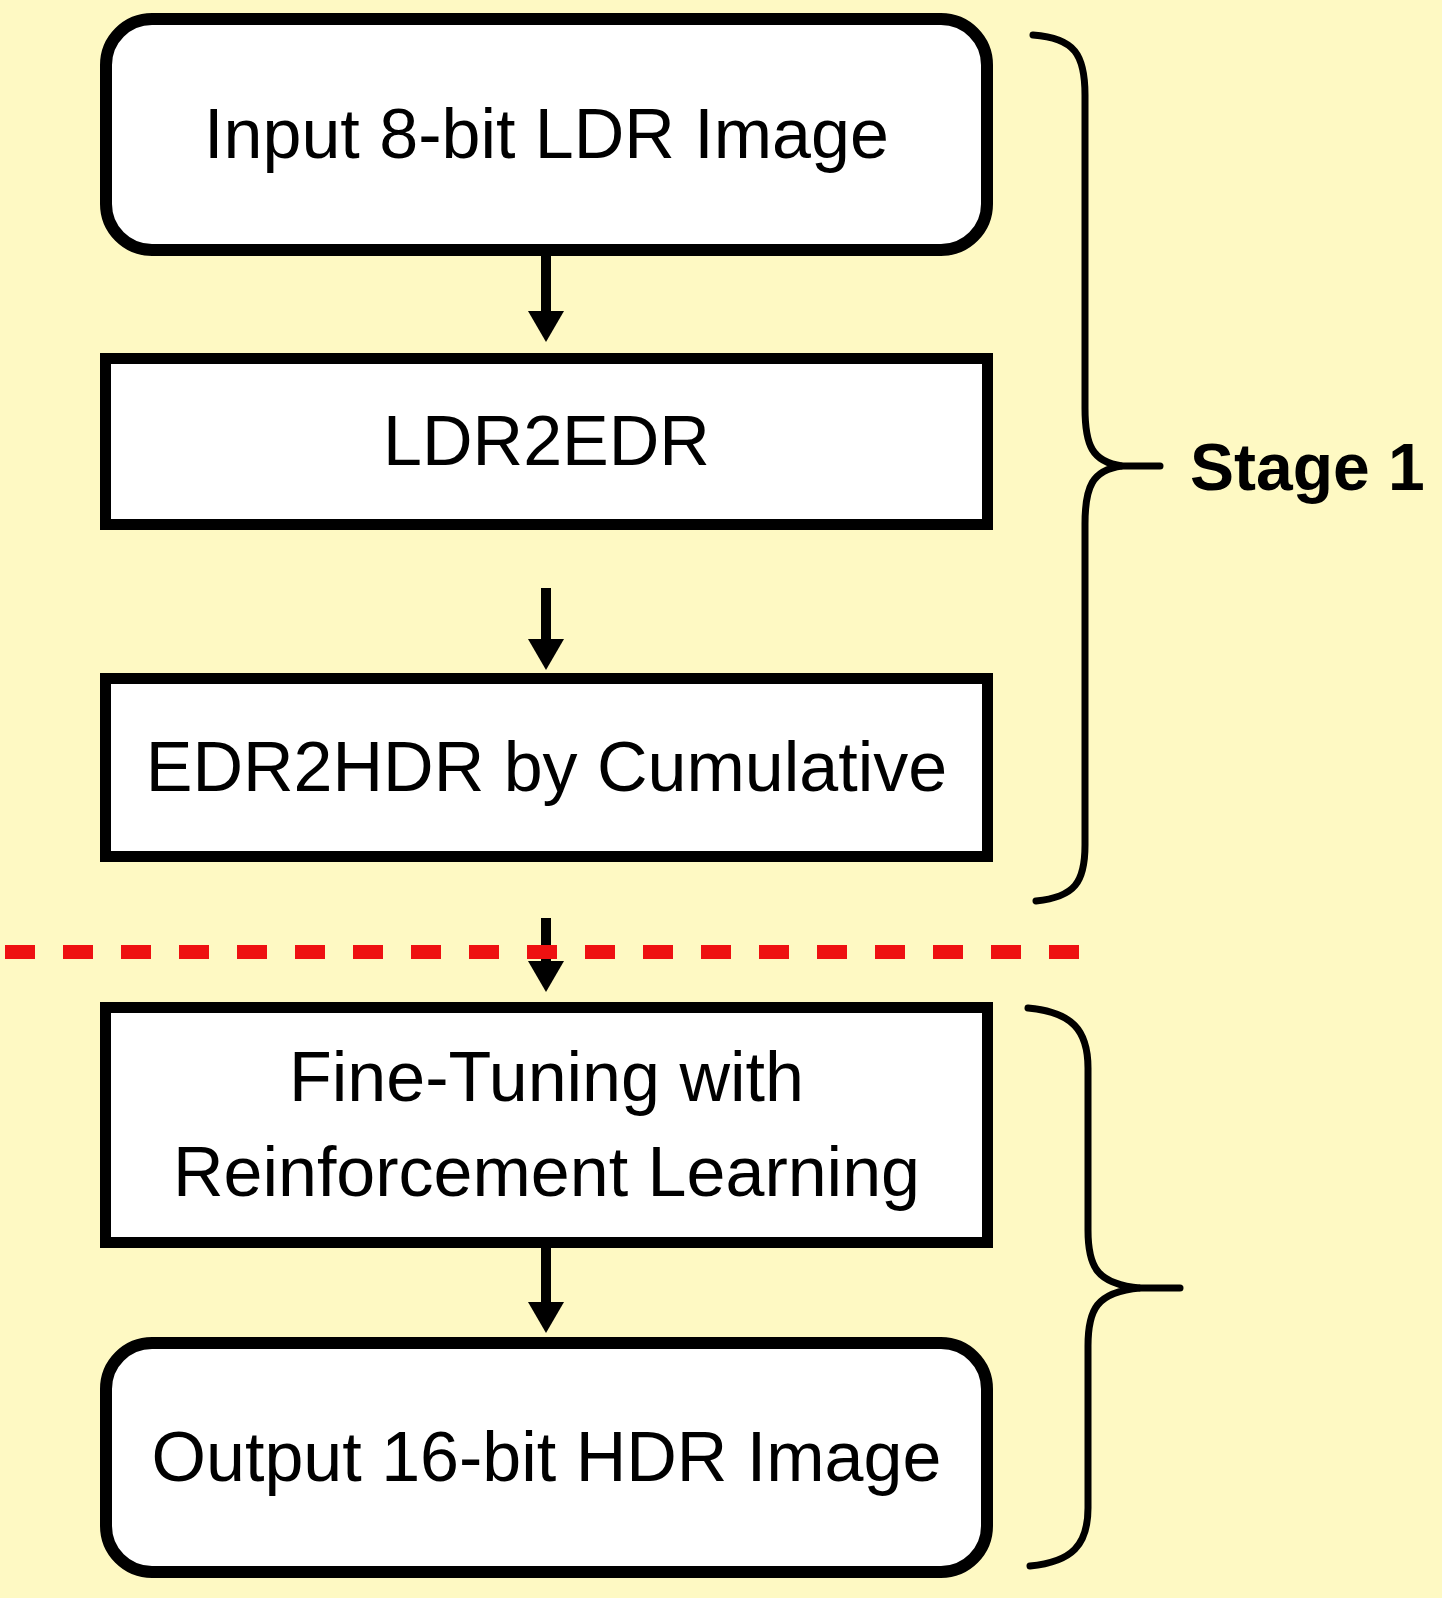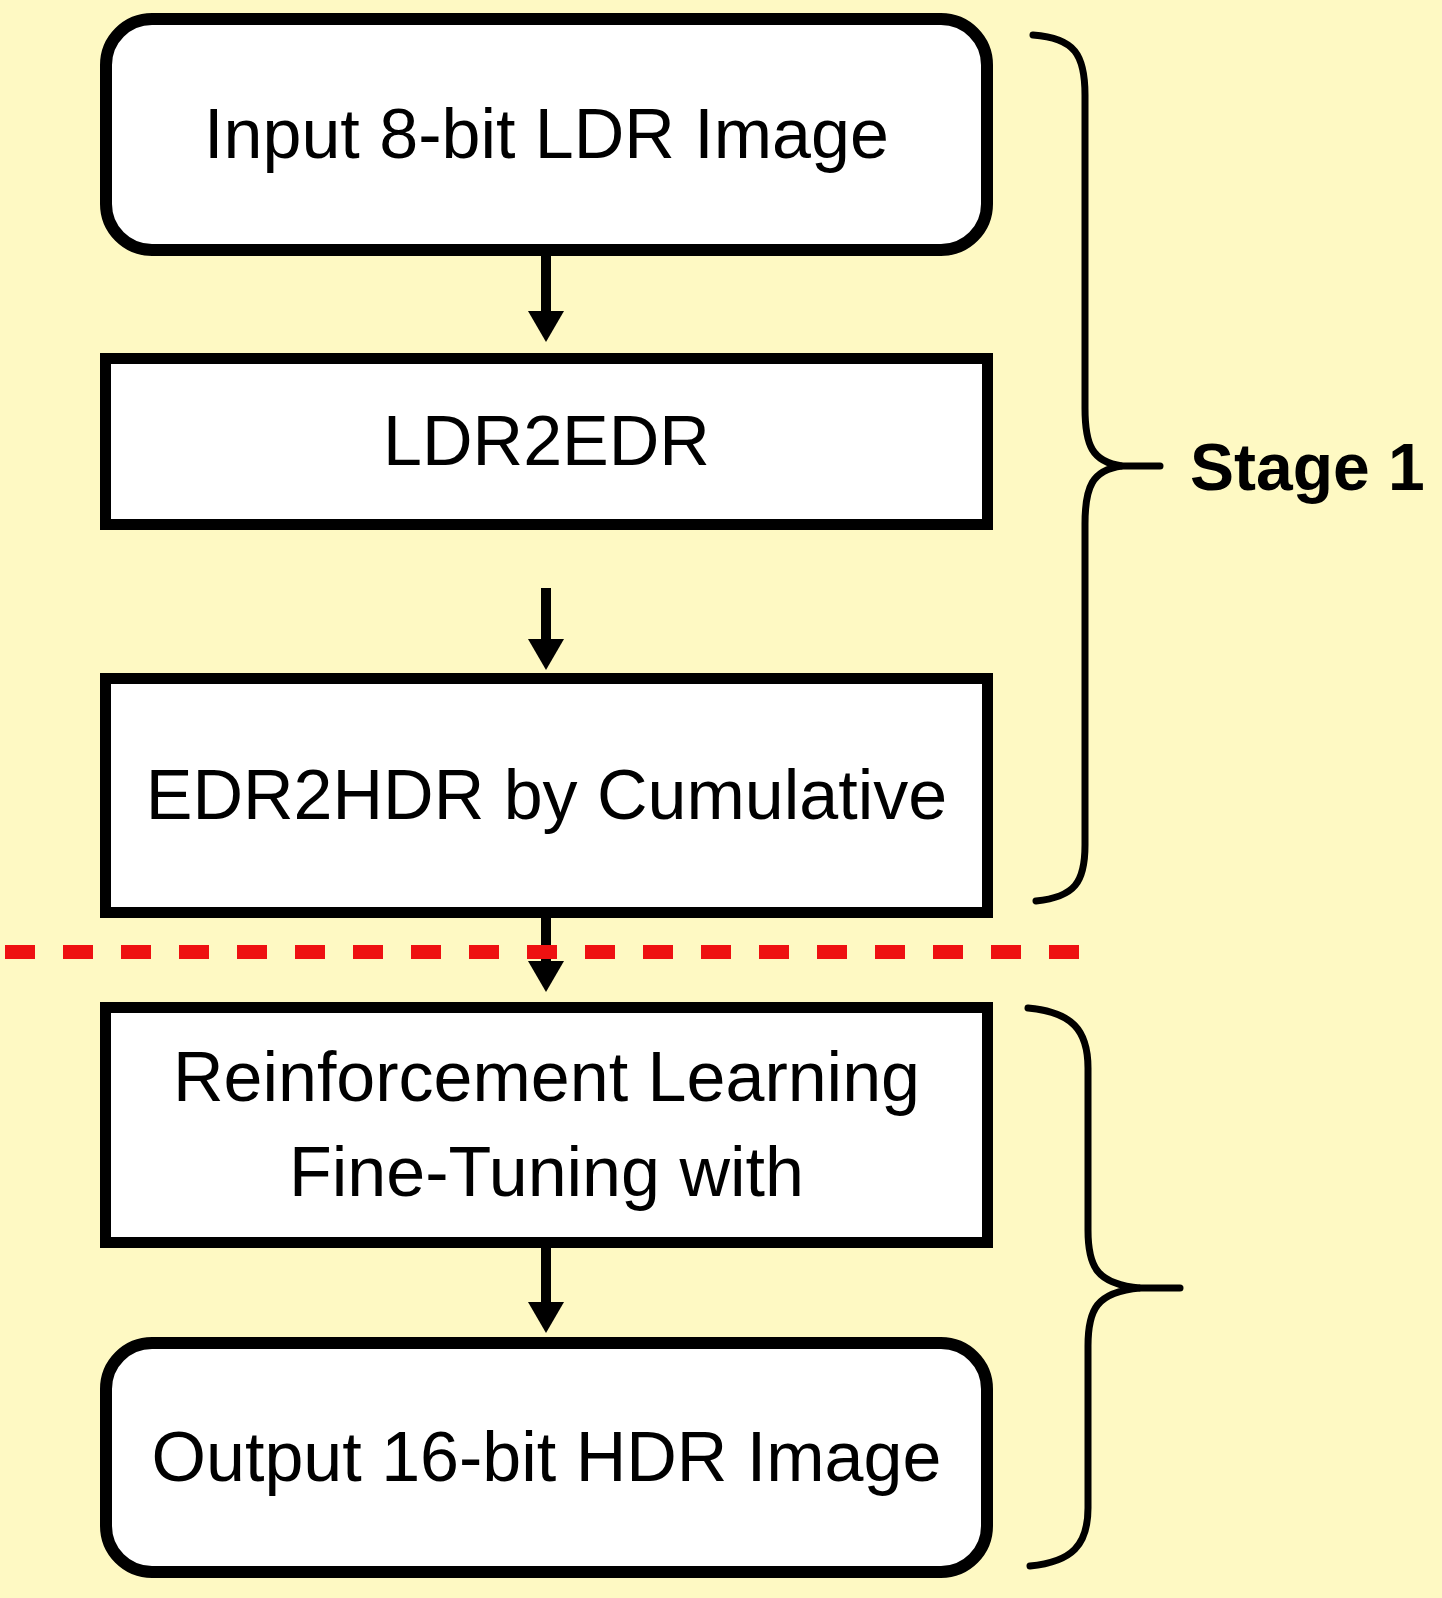--- a/index.html
+++ b/index.html
@@ -34,21 +34,21 @@
   .flow-box .line { display: block; white-space: nowrap; }
   .rounded {
     border: 12px solid #000000;
     border-radius: 52px;
   }
   .rect {
     border: 11px solid #000000;
   }
   #box-input   { top: 13px;   height: 243px; }
   #box-ldr2edr { top: 345px;  height: 177px; margin-top: 8px; }
-  #box-edr2hdr { top: 673px;  height: 245px; }
+  #box-edr2hdr { top: 673px;  height: 189px; }
   #box-finetune{ top: 1002px; height: 246px; }
   #box-output  { top: 1337px; height: 241px; }
 
   .overlay {
     position: absolute;
     left: 0; top: 0;
     width: 1442px;
     height: 1598px;
     pointer-events: none;
   }
@@ -73,22 +73,22 @@
 
   <div class="flow-box rect" id="box-ldr2edr">
     <span class="line">LDR2EDR</span>
   </div>
 
   <div class="flow-box rect" id="box-edr2hdr">
     <span class="line">EDR2HDR by Cumulative</span>
   </div>
 
   <div class="flow-box rect" id="box-finetune">
+    <span class="line">Fine-Tuning with</span>
     <span class="line">Reinforcement Learning</span>
-    <span class="line">Fine-Tuning with</span>
   </div>
 
   <div class="flow-box rounded" id="box-output">
     <span class="line">Output 16-bit HDR Image</span>
   </div>
 
   <svg class="overlay" viewBox="0 0 1442 1598">
 
     <g>
       <line x1="546" y1="256" x2="546" y2="313" stroke="#000000" stroke-width="10"></line>

